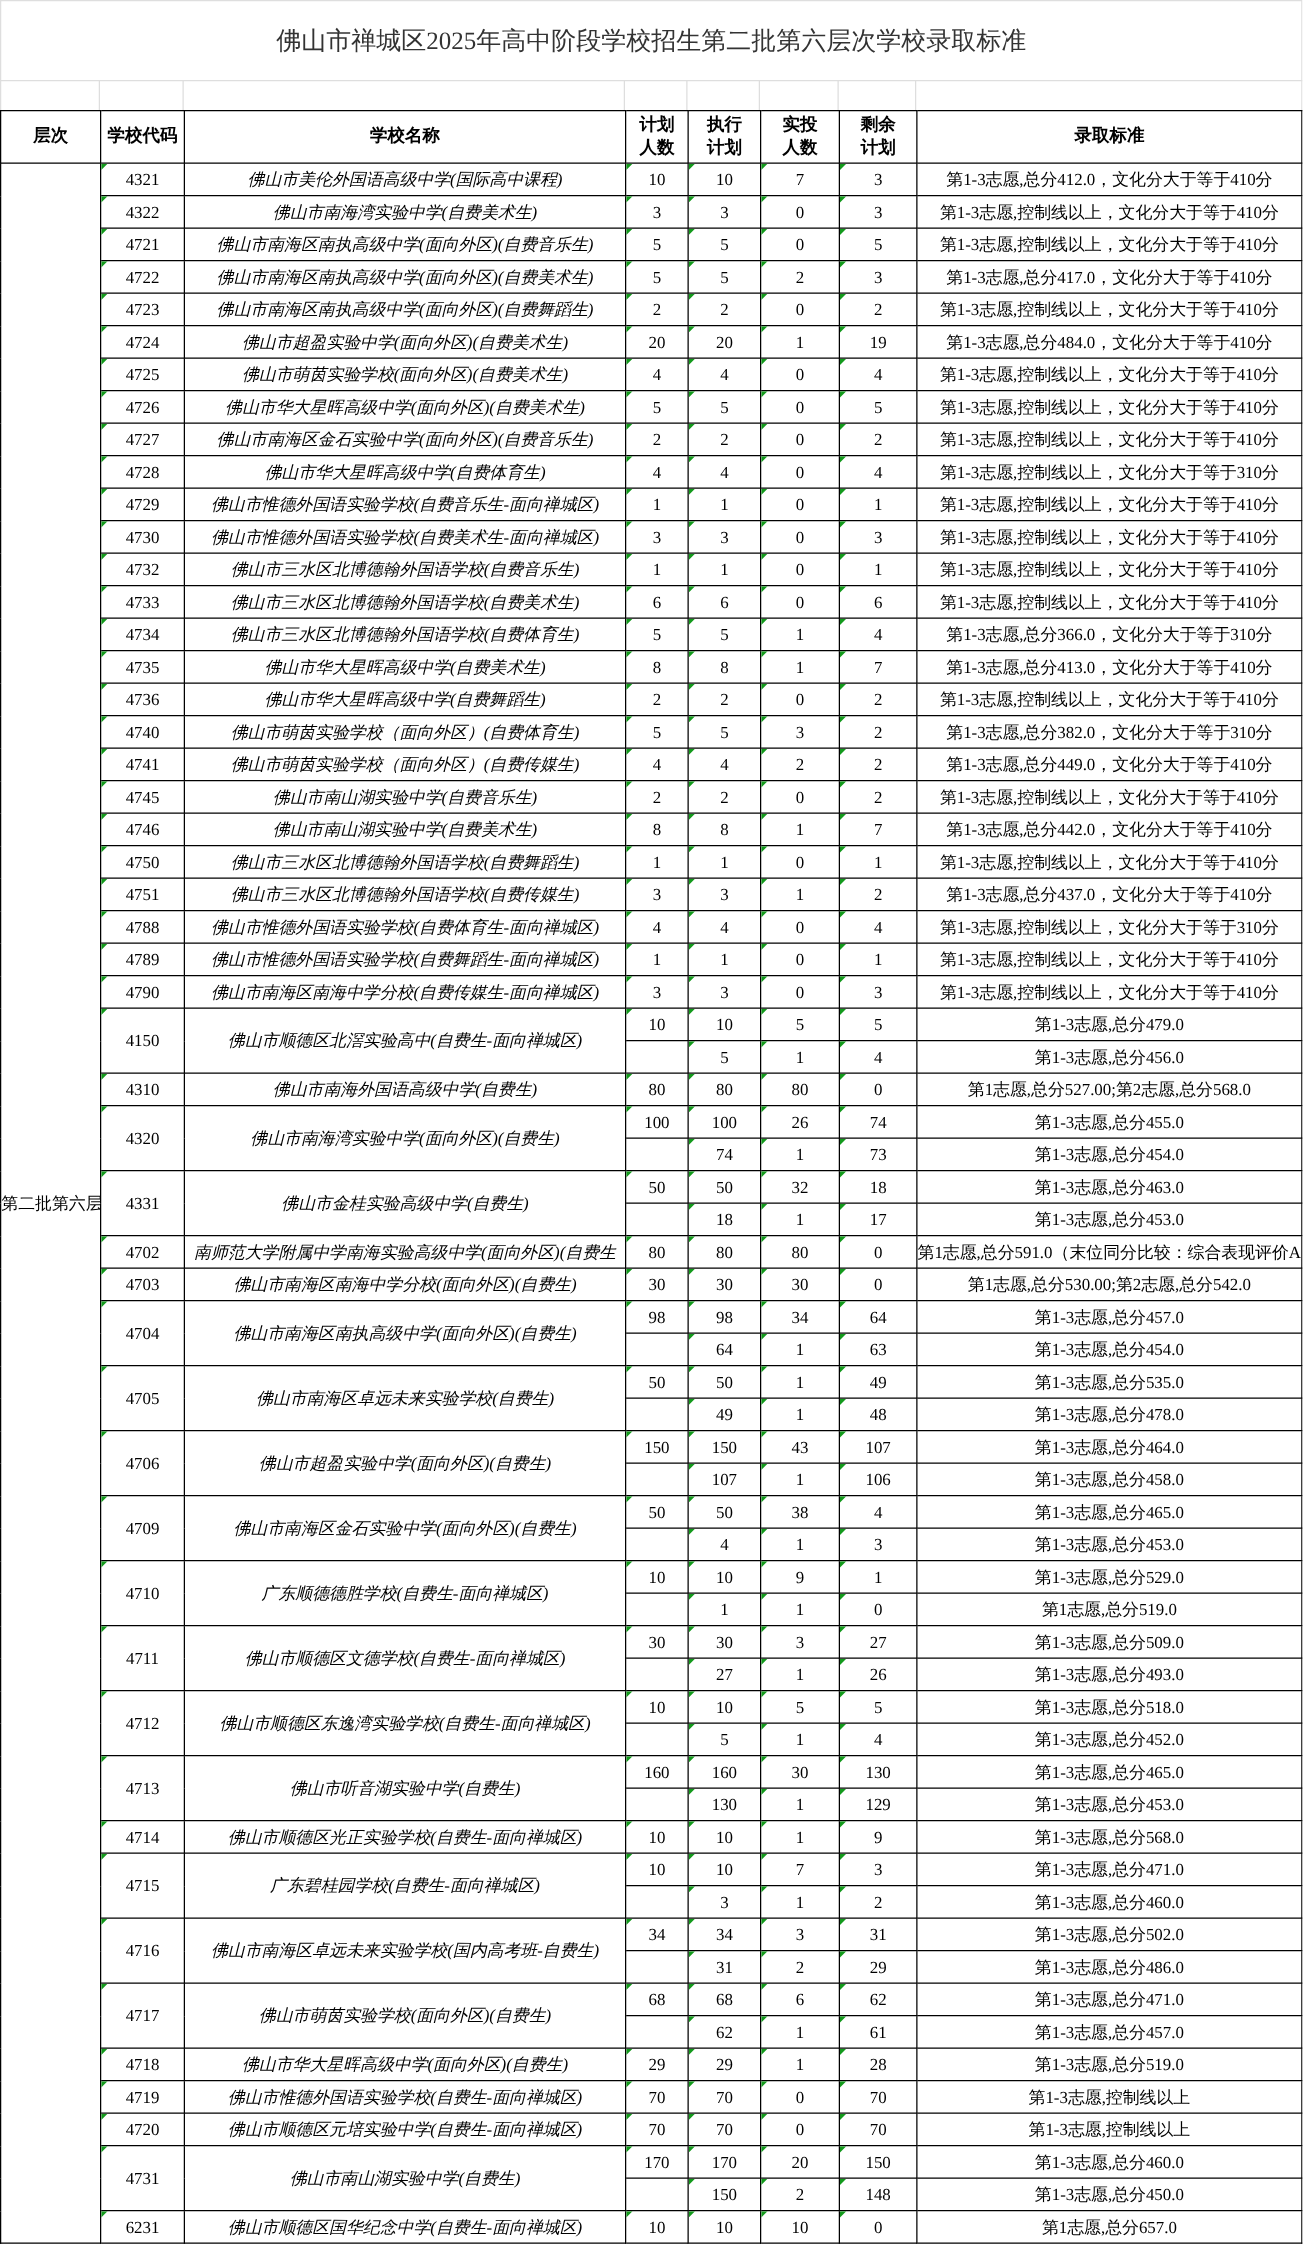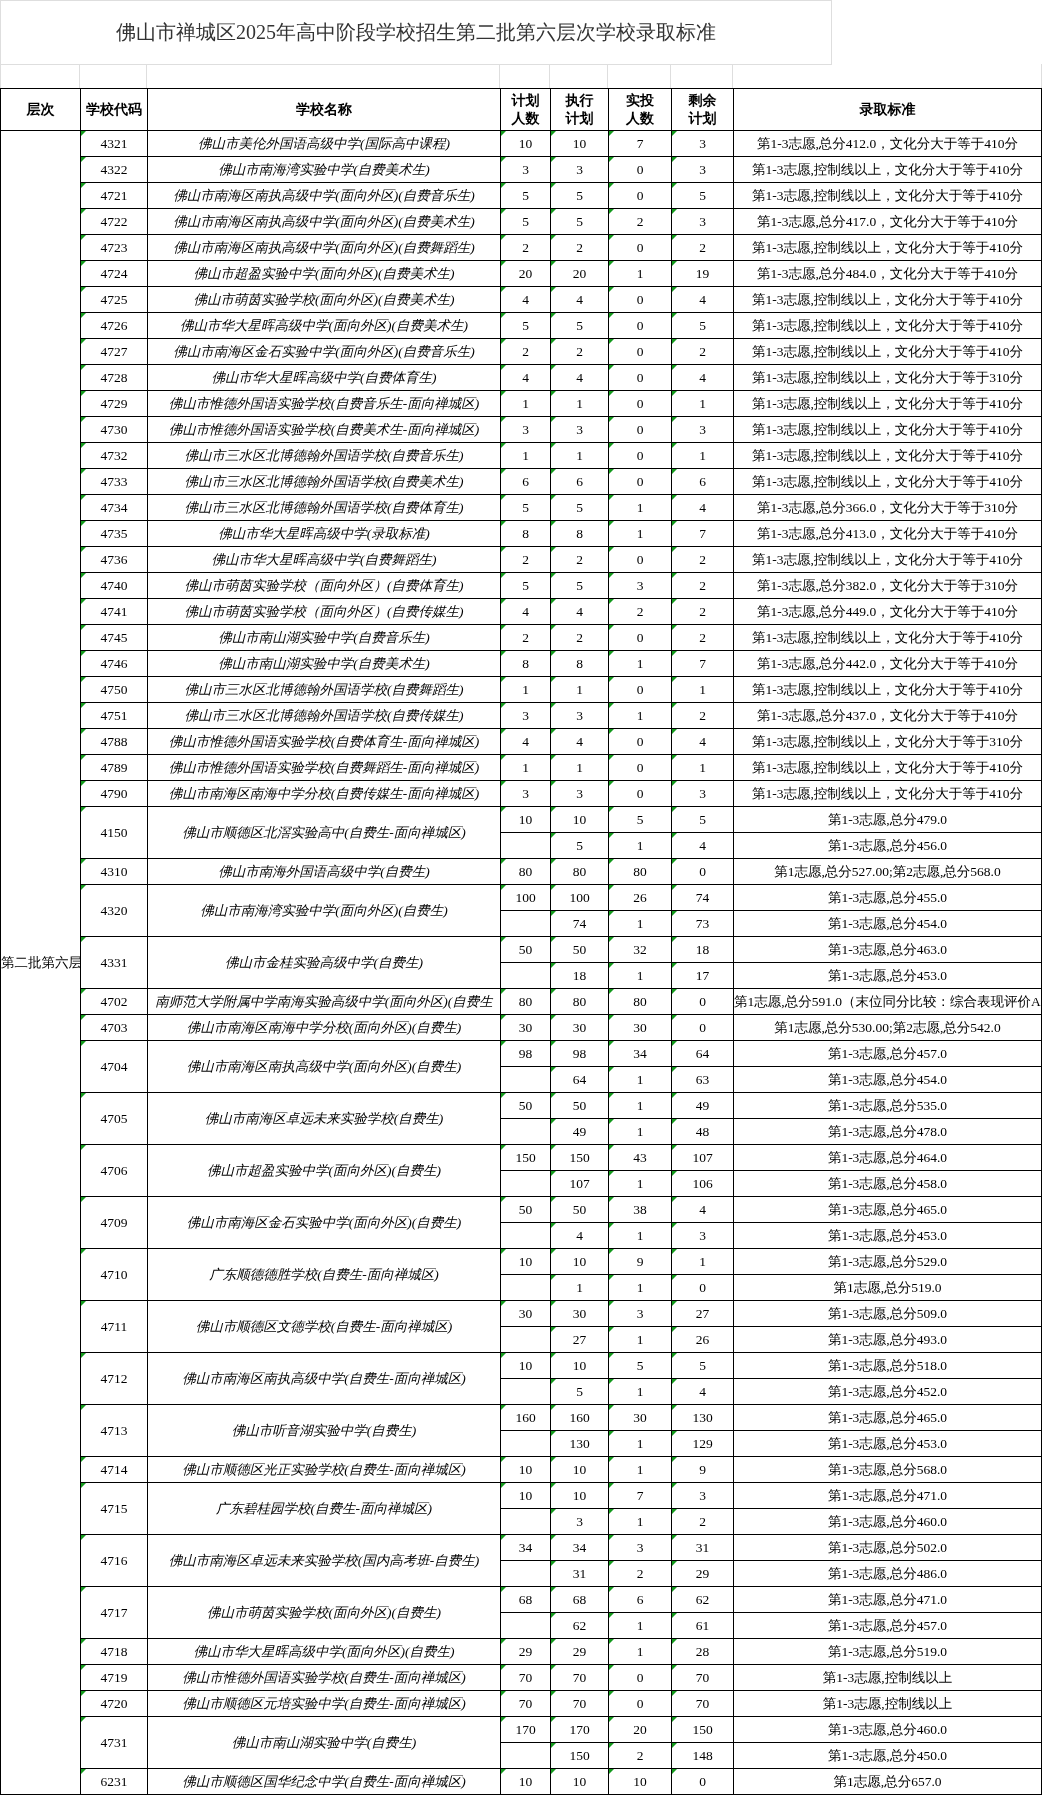--- a/index.html
+++ b/index.html
@@ -1,21 +1,21 @@
 <!DOCTYPE html>
 <html><head>
   <meta charset="utf-8">
   <style>
     html, body { margin: 0; padding: 0; background: #ffffff; }
     body {
       width: 1042px; height: 1807px; overflow: hidden; position: relative;
       font-family: "Liberation Serif", "DejaVu Serif", serif; color: #000;
     }
     .title-row {
-      position: absolute; left: 0; top: 0; width: 832px; height: 65px;
+      position: absolute; left: 0; top: 0; width: 1042px; height: 65px;
       box-sizing: border-box; border: 1px solid #dedede;
       display: flex; align-items: center; justify-content: center;
     }
     .title { font-size: 20px; color: #333; white-space: nowrap; }
     .blank-row {
       position: absolute; left: 0; top: 64px; width: 1042px; height: 24px;
       display: flex; box-sizing: border-box; border-left: 1px solid #dedede;
     }
     .blank-row .g { height: 100%; box-sizing: border-box; border-right: 1px solid #dedede; }
     table.grid {
@@ -256,21 +256,21 @@
         </td>
         <td class="tri">5</td>
         <td class="tri">5</td>
         <td class="tri">1</td>
         <td class="tri">4</td>
         <td class="crit">第1-3志愿,总分366.0，文化分大于等于310分</td>
       </tr>
       <tr>
         <td class="tri" rowspan="1">4735</td>
         <td rowspan="1">
-          <div class="nm">佛山市华大星晖高级中学(录取标准)</div>
+          <div class="nm">佛山市华大星晖高级中学(自费美术生)</div>
         </td>
         <td class="tri">8</td>
         <td class="tri">8</td>
         <td class="tri">1</td>
         <td class="tri">7</td>
         <td class="crit">第1-3志愿,总分413.0，文化分大于等于410分</td>
       </tr>
       <tr>
         <td class="tri" rowspan="1">4736</td>
         <td rowspan="1">
@@ -572,21 +572,21 @@
       <tr>
         <td></td>
         <td class="tri">27</td>
         <td class="tri">1</td>
         <td class="tri">26</td>
         <td class="crit">第1-3志愿,总分493.0</td>
       </tr>
       <tr>
         <td class="tri" rowspan="2">4712</td>
         <td rowspan="2">
-          <div class="nm">佛山市南海区南执高级中学(自费生-面向禅城区)</div>
+          <div class="nm">佛山市顺德区东逸湾实验学校(自费生-面向禅城区)</div>
         </td>
         <td class="tri">10</td>
         <td class="tri">10</td>
         <td class="tri">5</td>
         <td class="tri">5</td>
         <td class="crit">第1-3志愿,总分518.0</td>
       </tr>
       <tr>
         <td></td>
         <td class="tri">5</td>

